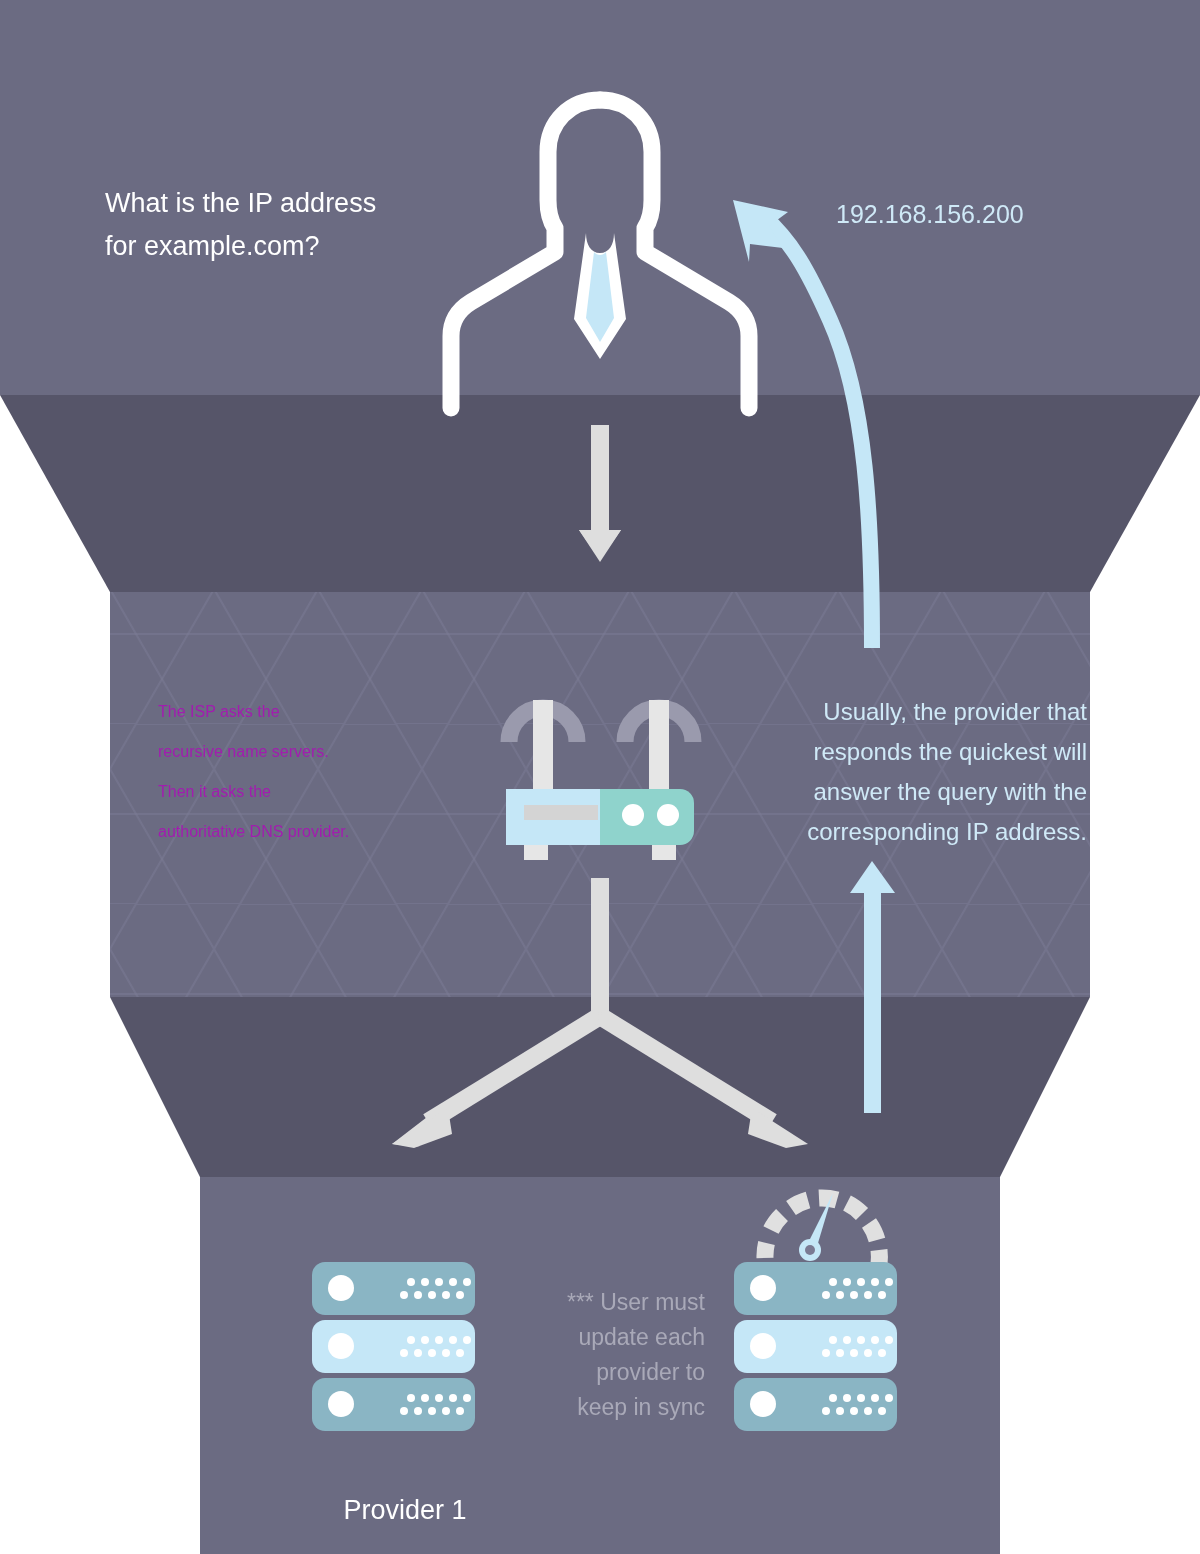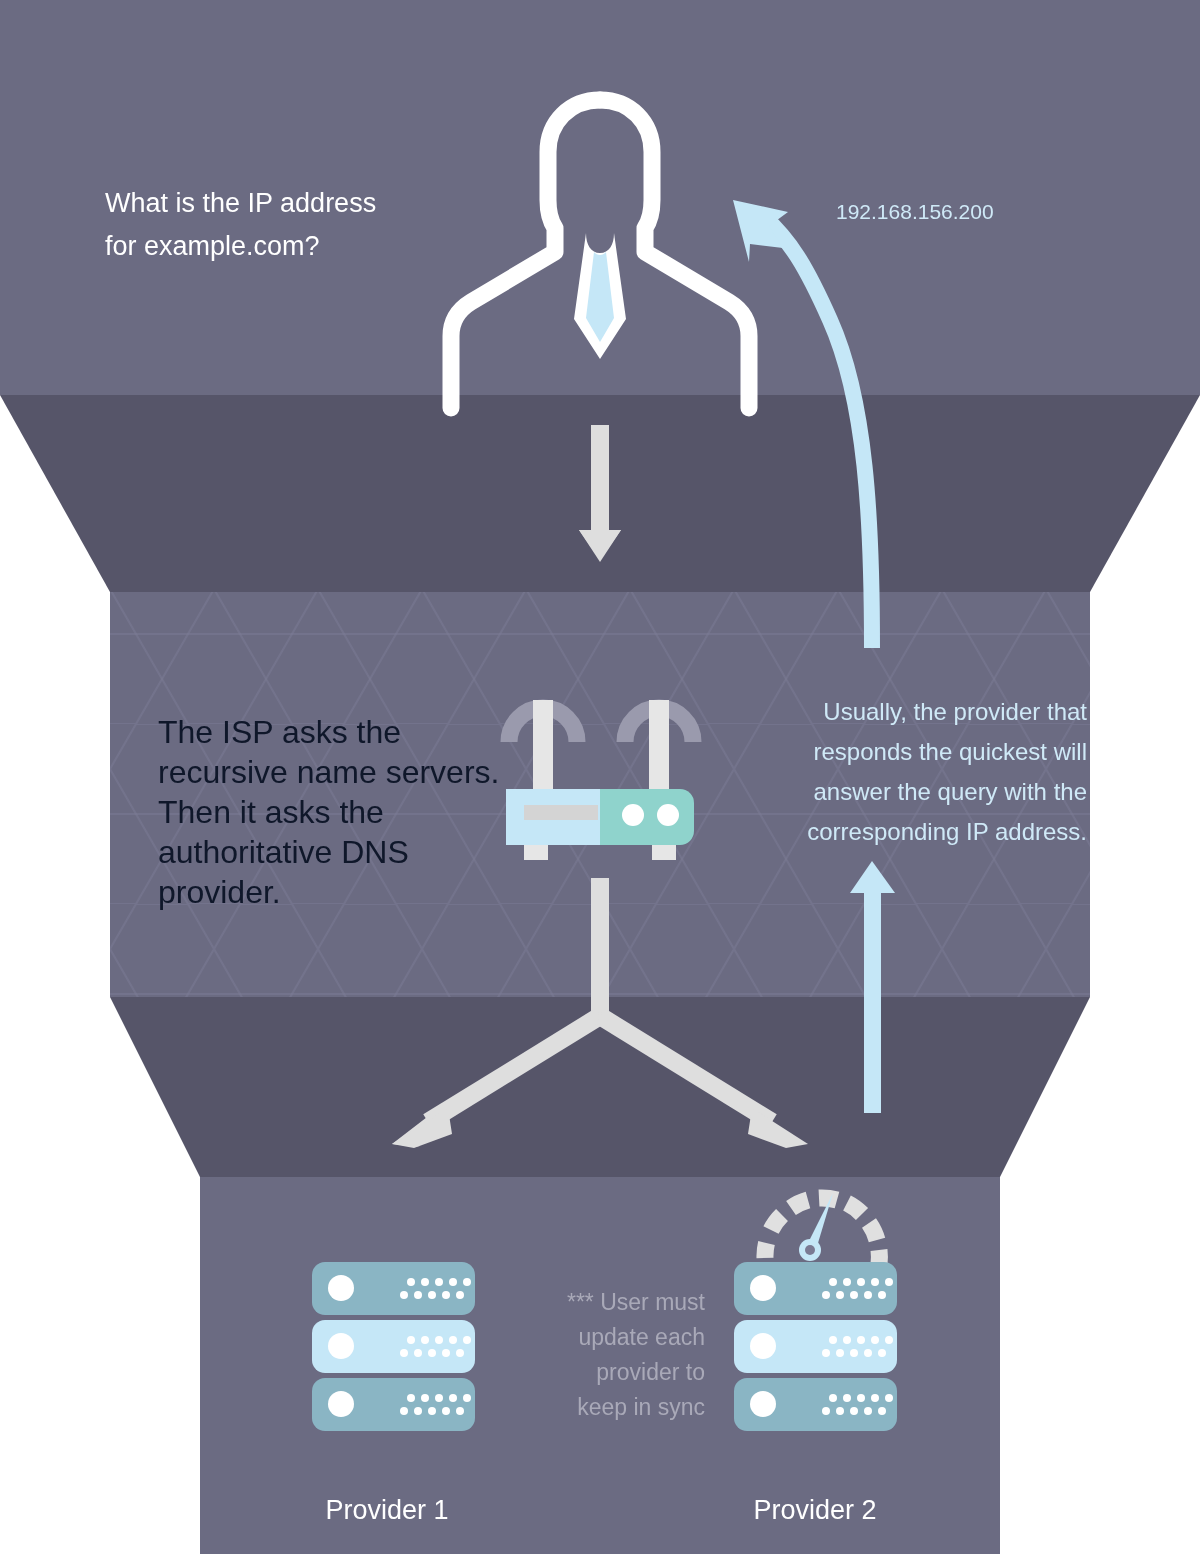--- a/index.html
+++ b/index.html
@@ -1,25 +1,25 @@
 <!DOCTYPE html>
 <html><head>
 <meta charset="utf-8">
 <style>
   html,body{margin:0;padding:0;background:#ffffff;}
   body{font-family:"Liberation Sans",sans-serif;}
   #stage{position:relative;width:1200px;height:1554px;background:#ffffff;overflow:hidden;}
   #bg{position:absolute;left:0;top:0;width:1200px;height:1554px;}
   .txt{position:absolute;white-space:pre-line;}
   .t-question{left:105px;top:182px;width:420px;font-size:27px;line-height:43px;color:#ffffff;}
-  .t-ip{left:836px;top:200px;font-size:21px;color:#cfe9f7;}
-  .t-isp{left:158px;top:692px;width:360px;font-size:32px;line-height:40px;color:#0f172a;margin-top:20px;}
+  .t-ip{left:836px;top:200px;font-size:25px;color:#cfe9f7;}
+  .t-isp{left:158px;top:692px;width:360px;font-size:16px;line-height:40px;color:#a21caf;}
   .t-usually{left:757px;top:692px;width:330px;font-size:24px;line-height:40px;color:#cfe9f7;text-align:right;}
   .t-sync{left:505px;top:1285px;width:200px;font-size:23px;line-height:35px;color:#a9a9b8;text-align:right;}
-  .t-p1{left:252px;top:1495px;width:270px;font-size:27px;color:#ffffff;text-align:center;}
+  .t-p1{left:270px;top:1495px;width:270px;font-size:27px;color:#ffffff;text-align:center;}
   .t-p2{left:680px;top:1495px;width:270px;font-size:27px;color:#ffffff;text-align:center;}
   .icon-layer{position:absolute;left:0;top:0;width:1200px;height:1554px;pointer-events:none;}
 </style>
 </head>
 <body>
 
 <div id="stage">
 
   <svg id="bg" viewBox="0 0 1200 1554">
     <defs>
@@ -248,15 +248,14 @@
 answer the query with the
 corresponding IP address.</div>
 
   <div class="txt t-sync">*** User must
 update each
 provider to
 keep in sync</div>
 
   <div class="txt t-p1">Provider 1</div>
 
-  <div class="txt t-p2">Provider 2</div>
 
 </div>
 
 </body></html>

